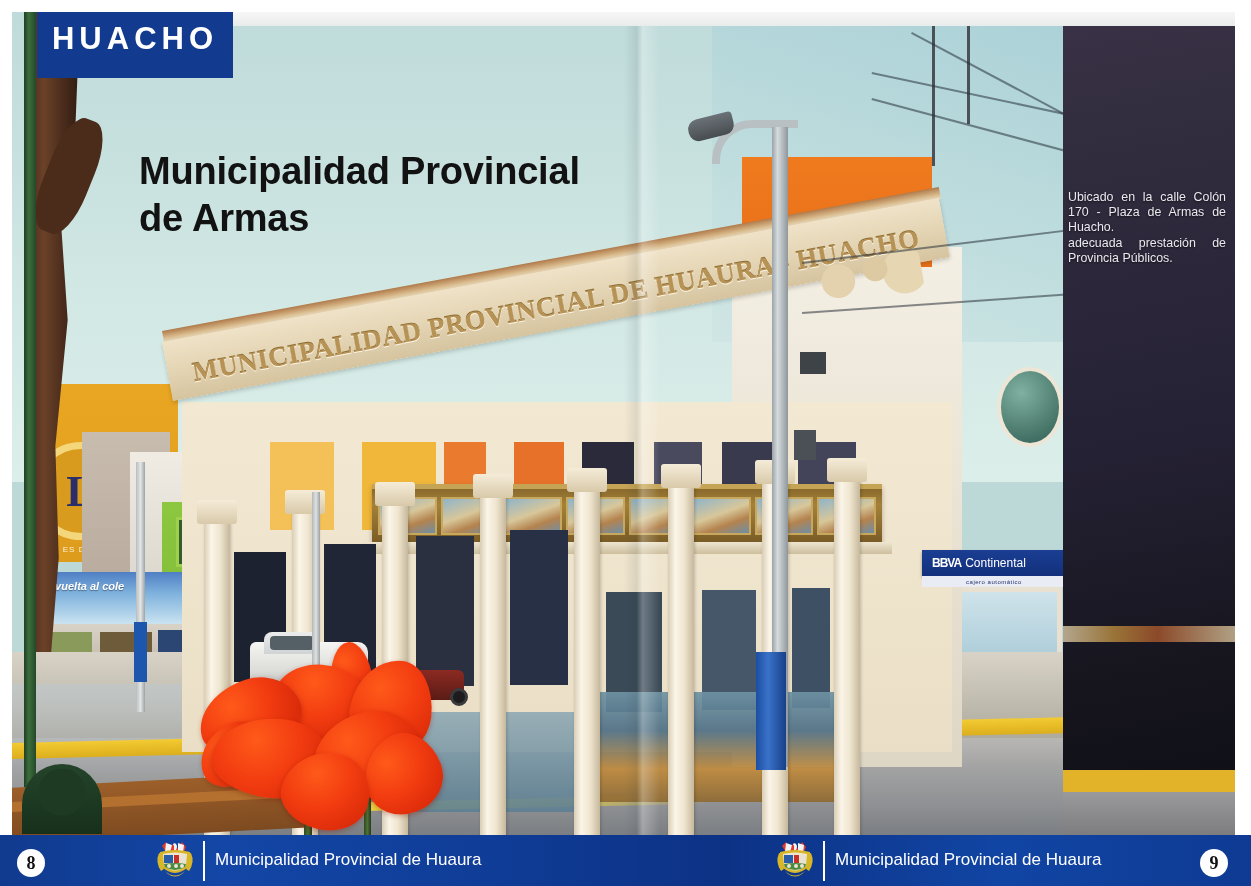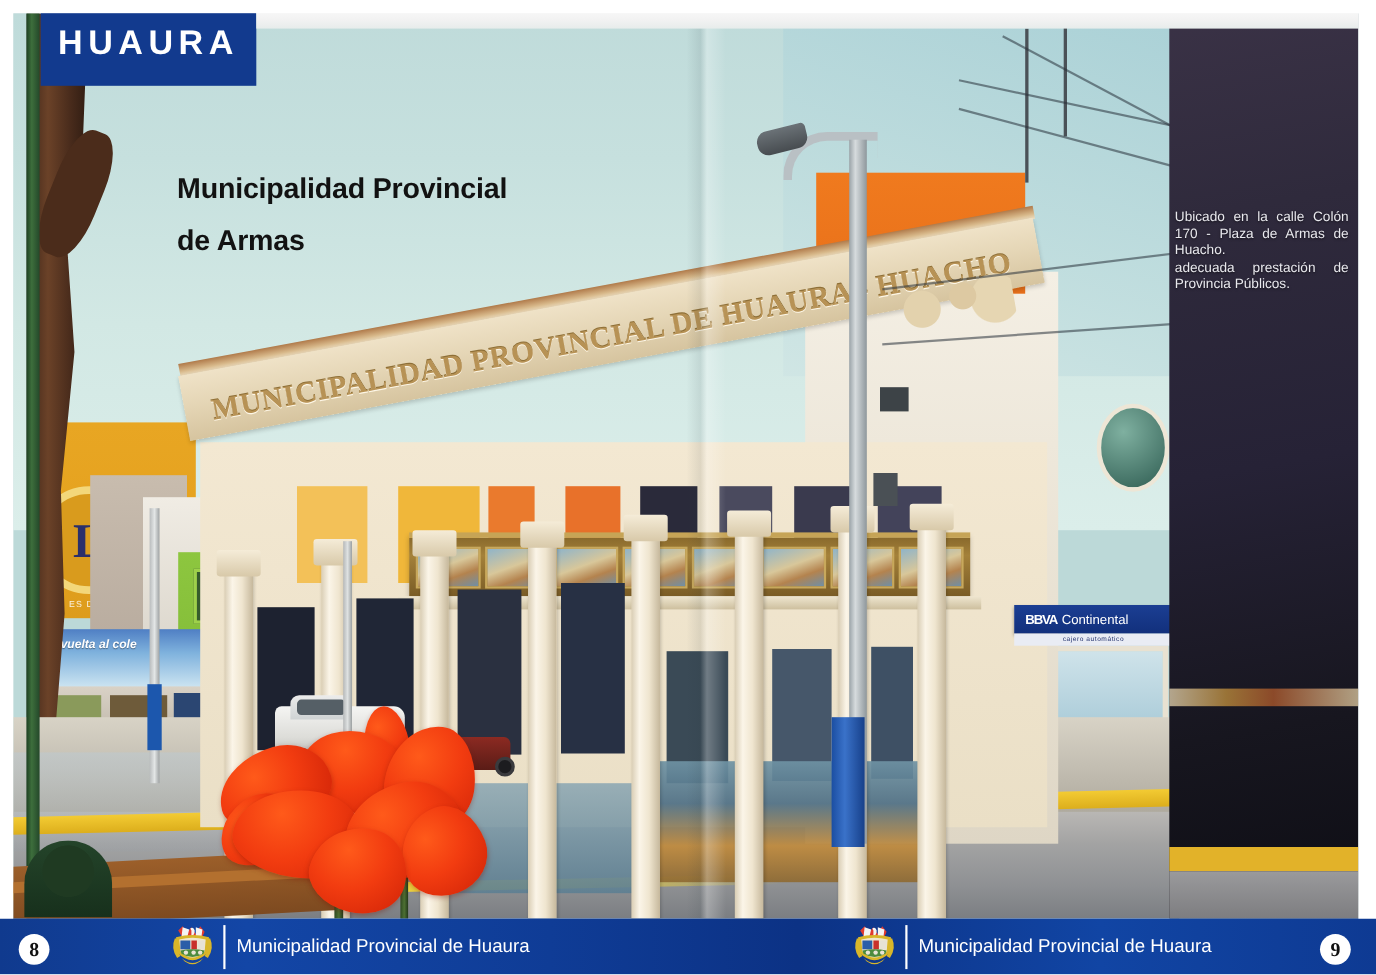--- a/index.html
+++ b/index.html
@@ -491,26 +491,25 @@
   .huacho-tab span{
     color:#ffffff; font-size:31px; font-weight:bold; letter-spacing:5px;
     font-family:"Liberation Sans", sans-serif;
   }
 
   
   .title{
     position:absolute; left:139px; top:148px; width:540px;
     z-index:55;
     color:#121212;
-    font-size:26px;
+    font-size:38px;
     font-weight:bold;
     line-height:47px;
     font-family:"Liberation Sans", sans-serif;
     letter-spacing:-.2px;
-    margin-left:22px;
   }
 
   
   .footer{
     position:absolute; left:0; top:835px; width:1251px; height:51px;
     background: linear-gradient(90deg,#103a8e 0%, #1346a6 18%, #0f3c96 40%, #0c3285 58%, #1145a4 80%, #0e3a93 100%);
     z-index:70;
   }
   .pagenum{
     position:absolute; top:849px; width:28px; height:28px;
@@ -697,21 +696,21 @@
 
     <div class="gutter"></div>
   </div>
 
   <div class="info-text">
     <p class="just">Ubicado en la calle Colón 170 - Plaza de Armas de Huacho.</p>
     <p class="just">adecuada prestación de Provincia Públicos.</p>
   </div>
 
   <div class="huacho-tab">
-    <span>HUAURA</span>
+    <span>HUACHO</span>
   </div>
 
   <div class="title">
     <div>Municipalidad Provincial</div>
     <div>de Armas</div>
   </div>
 
   <div class="margin-top2"></div>
   <div class="margin-top"></div>
   <div class="margin-left"></div>

